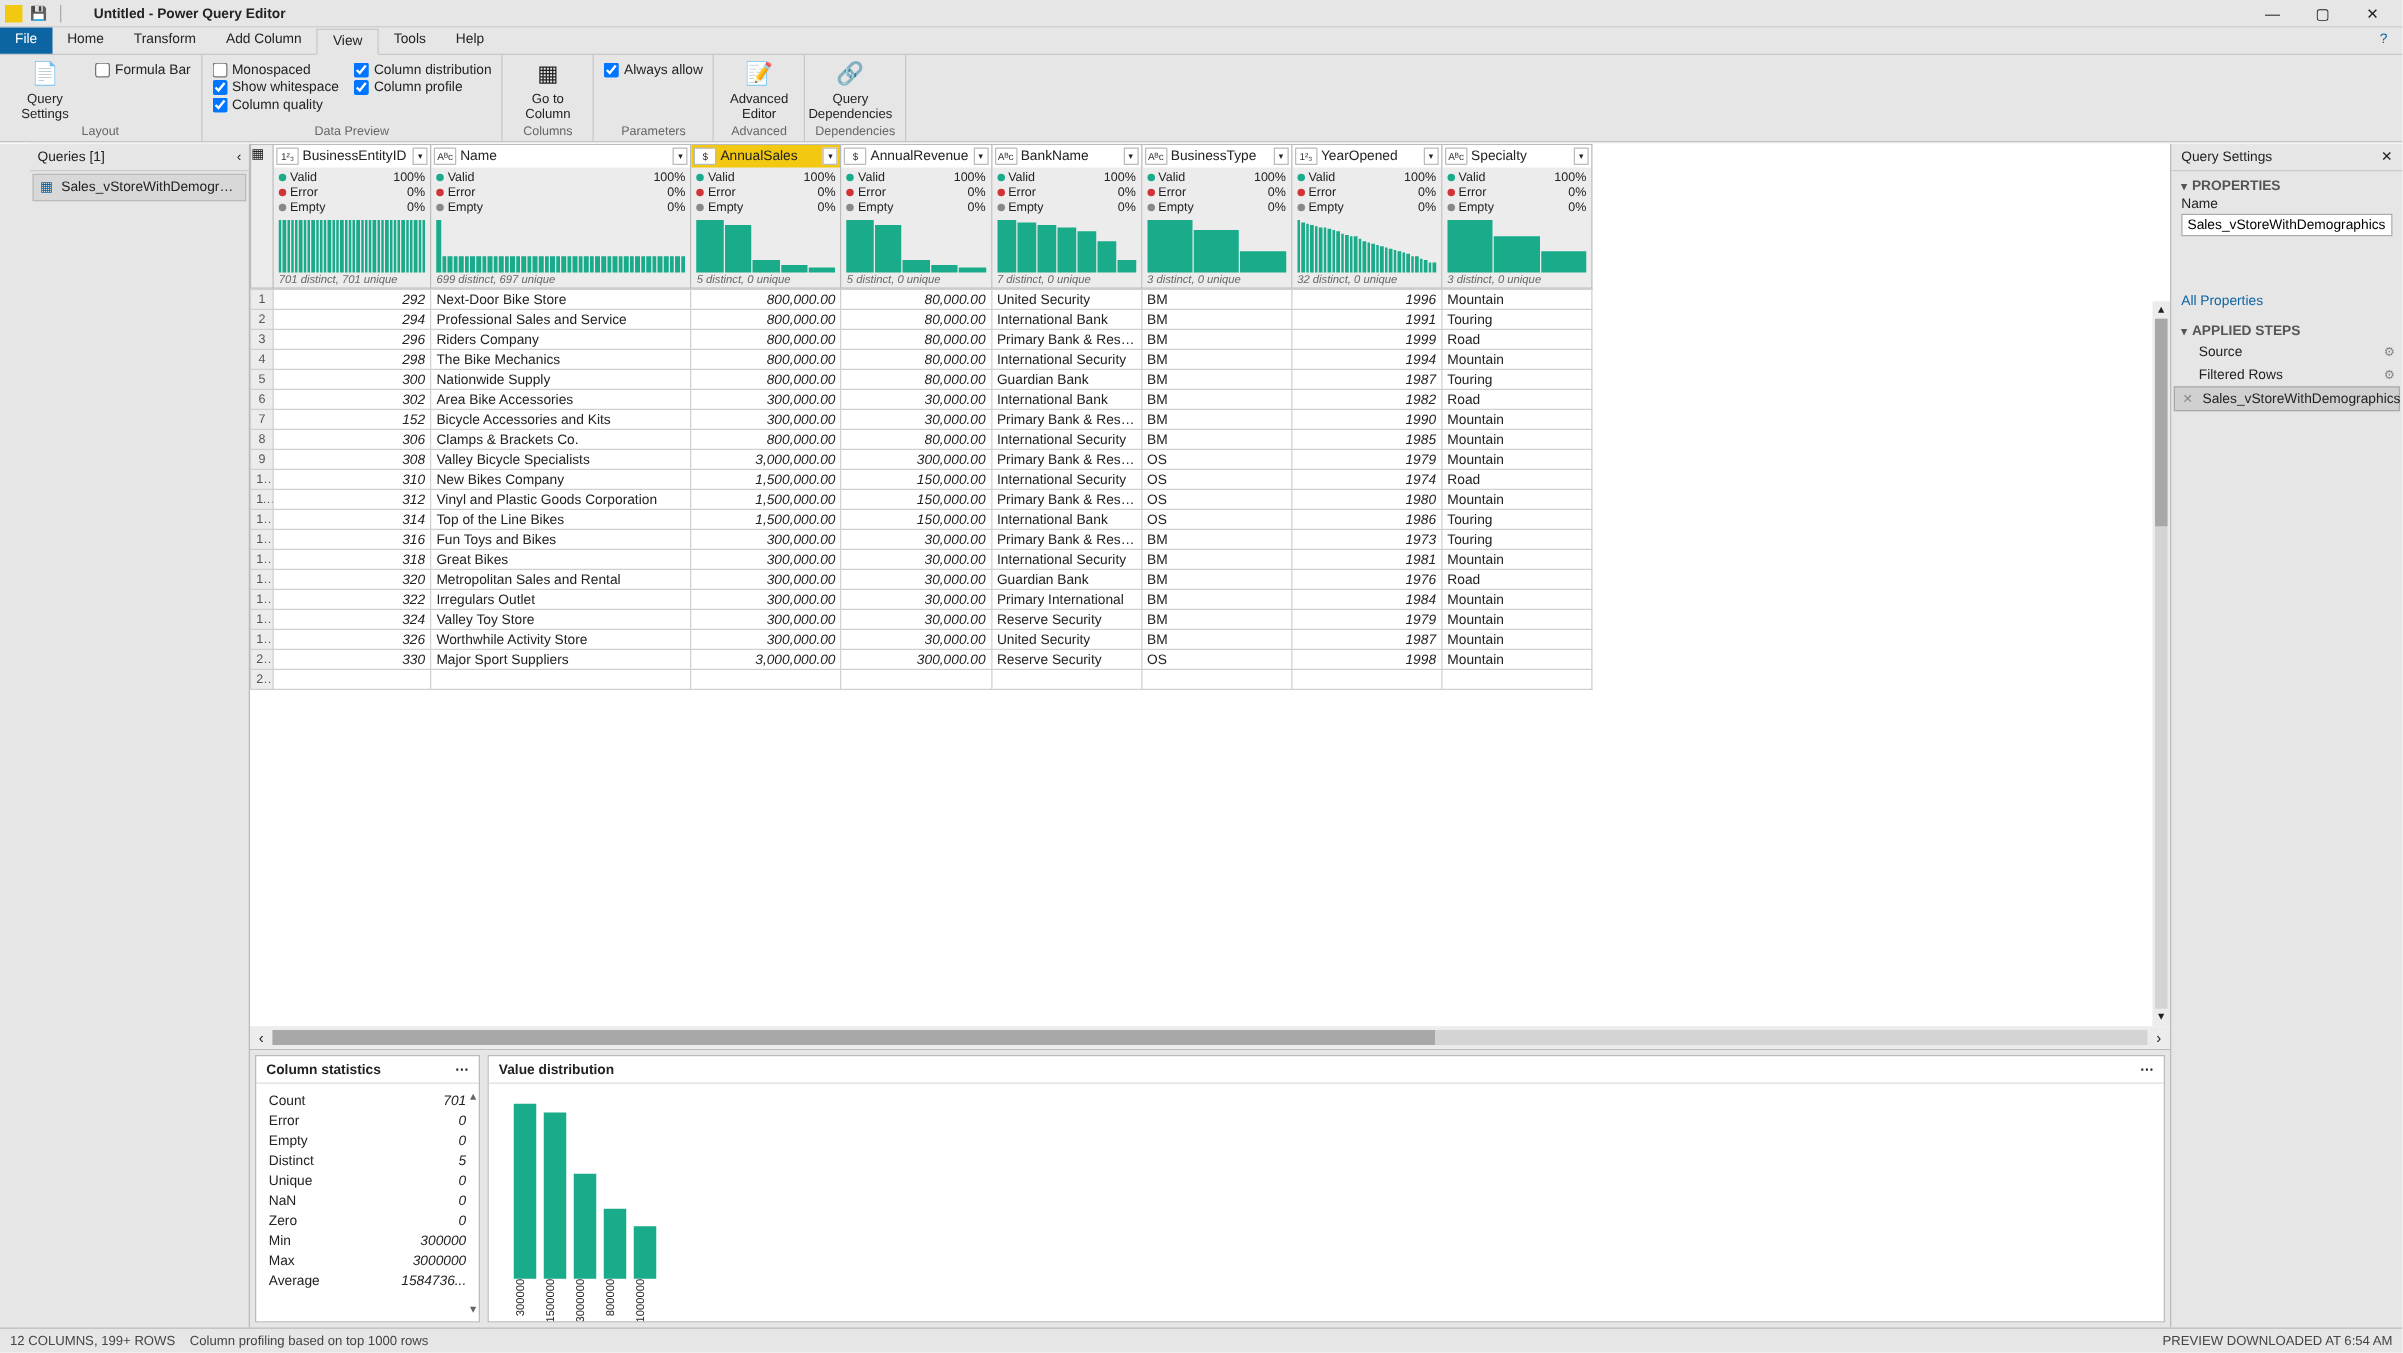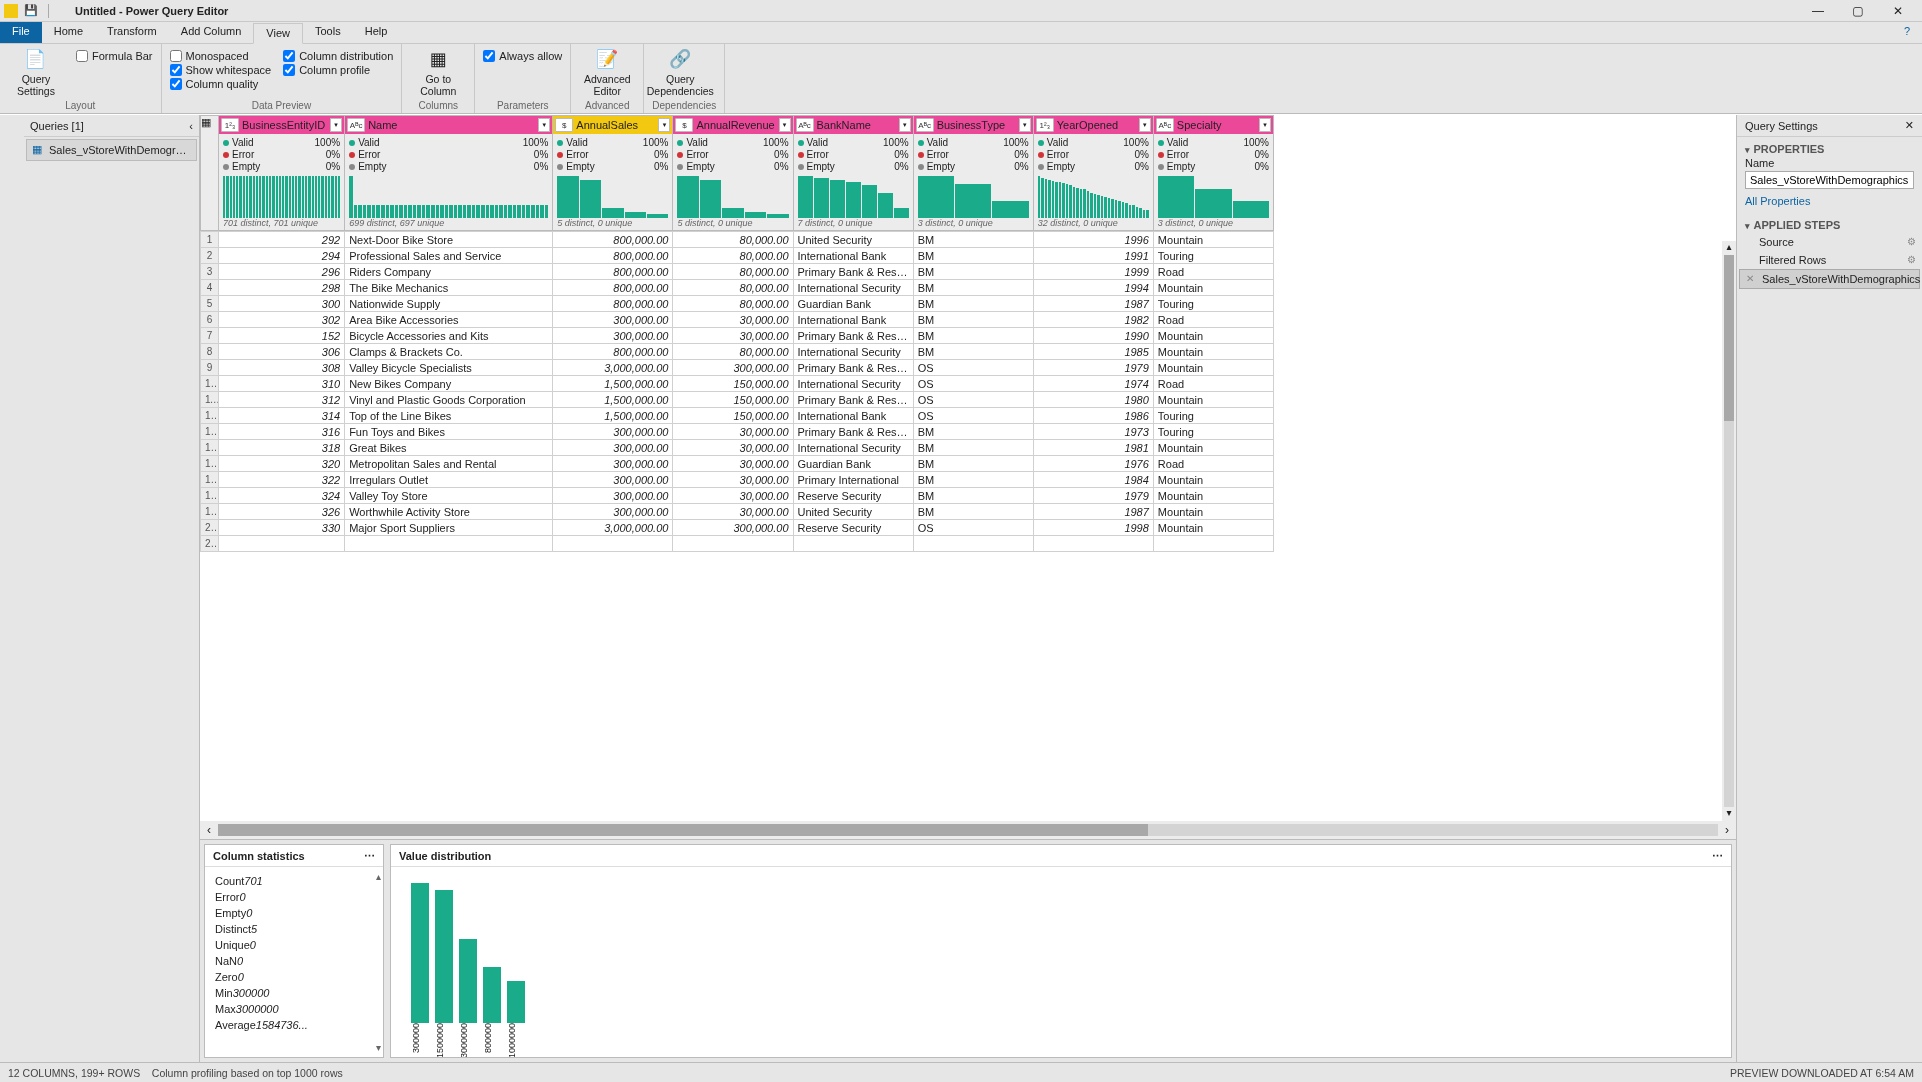--- a/index.html
+++ b/index.html
@@ -38,21 +38,21 @@
 .queries-item { padding:4px 6px 4px 22px; background:#d8d8d8; border:1px solid #bbb; margin:2px; position:relative; font-size:11px; overflow:hidden; text-overflow:ellipsis; white-space:nowrap;}
 .queries-item::before { content:"▦"; position:absolute; left:5px; top:3px; color:#0c64a3; font-size:11px;}
 
 .center { flex:1; display:flex; flex-direction:column; min-width:0; background:#f4f4f4;}
 .grid-wrap { flex:1; overflow:hidden; display:flex; flex-direction:column; border-bottom:1px solid #bbb; background:#fff; position:relative;}
 .grid-scroll { overflow:hidden; position:relative; flex:1;}
 
 table.hdr { table-layout:fixed; border-collapse:collapse; width:1074px;}
 table.hdr th { border:1px solid #bbb; background:#ececec; padding:0; overflow:hidden; font-weight:normal; text-align:left; vertical-align:top;}
 th.rownumh{width:18px;background:#ececec;}
-.colhead { height:18px; display:flex; align-items:center; padding:0 2px; gap:3px; background:#ec4899;}
+.colhead { height:18px; display:flex; align-items:center; padding:0 2px; gap:3px; background:#ffffff;}
 .colhead.sel { background:#f2c811; }
 .colhead .typebox { width:18px;height:14px;border:1px solid #bbb;background:#fff;display:flex;align-items:center;justify-content:center;font-size:8px;color:#333;border-radius:1px;}
 .colhead .nametxt { flex:1; overflow:hidden; text-overflow:ellipsis; white-space:nowrap; font-size:11px;}
 .colhead .dd { width:12px;height:14px;border:1px solid #bbb;background:#fff;display:flex;align-items:center;justify-content:center;font-size:7px;}
 .quality { padding:3px 4px 2px 4px; font-size:10px; display:flex;flex-direction:column;gap:1px;}
 .qrow { display:flex; justify-content:space-between;gap:16px;}
 .dot { display:inline-block;width:6px;height:6px;border-radius:50%;margin-right:3px;vertical-align:middle;}
 .dot.g{background:#1aab8a;} .dot.r{background:#d13438;} .dot.k{background:#888;}
 .dist { height:44px; display:flex; align-items:flex-end; gap:1px; padding:0 4px 0 4px; }
 .dist .bar { flex:1; background:#1aab8a; min-width:2px;}
@@ -71,37 +71,37 @@
 .vsb { position:absolute; right:0; top:126px; bottom:0; width:14px; background:#ececec; display:flex; flex-direction:column; align-items:center;}
 .vsb .arrow{height:14px;font-size:10px;}
 .vsb .track{flex:1;width:10px;background:#d4d4d4;margin:0 2px;position:relative;}
 .vsb .thumb{position:absolute;top:0;height:30%;width:100%;background:#a8a8a8;}
 
 
 .bottom { height:222px; display:flex; gap:6px; padding:4px; background:#e6e6e6;}
 .panel { background:#fff; border:1px solid #bbb; display:flex; flex-direction:column;}
 .panel .phdr { height:22px; display:flex; align-items:center; justify-content:space-between; padding:0 8px; font-weight:600; font-size:11px; border-bottom:1px solid #ddd;}
 .panel .pbody { flex:1; overflow:hidden; padding:6px 10px;}
-.statsrow { display:flex; font-size:11px; padding:2px 0;}
+.statsrow { display:flex; justify-content:space-between; font-size:11px; padding:2px 0;}
 .statsrow .v { font-style:italic;}
 .stats-scroll-arrow{position:absolute;right:2px;font-size:10px;color:#666;}
 
 .valdist-chart { height:150px; display:flex; align-items:flex-end; gap:6px; padding:6px 4px 0 10px;}
 .valdist-chart .vb { width:18px; background:#1aab8a; display:flex; flex-direction:column; align-items:center;}
 .valdist-labels { display:flex; gap:6px; padding-left:10px;}
 .valdist-labels span { width:18px; writing-mode:vertical-rl; transform:rotate(180deg); font-size:9px; text-align:right;}
 
 
 .settings-pane { width:186px; background:#e6e6e6; border-left:1px solid #bbb; display:flex; flex-direction:column; font-size:11px;}
 .settings-pane .shdr { height:22px; display:flex; align-items:center; justify-content:space-between; padding:0 8px; border-bottom:1px solid #ccc;}
 .sect-title { font-weight:600; padding:6px 8px 2px 8px; color:#555;}
 .prop-label { padding:0 8px 2px 8px;}
 .prop-input { margin:0 8px 4px 8px; }
 .prop-input input { width:100%; border:1px solid #aaa; padding:2px 4px; font-size:11px; background:#fff;}
-.linkish { color:#0c64a3; padding:2px 8px 6px 8px; cursor:default;}
+.linkish { color:#0c64a3; padding:2px 8px 6px 8px; cursor:default;margin-top:40px;}
 .step { padding:3px 8px 3px 22px; position:relative;}
 .step.sel { background:#d0d0d0; border:1px solid #aaa; margin:0 2px;}
 .step .gearpos { position:absolute; right:6px; top:3px; color:#888; font-size:10px;}
 .step .xpos { position:absolute; left:6px; top:3px; color:#888; font-size:10px;}
 .collapse-tri { font-size:9px; margin-right:4px;}
 
 
 .statusbar { height:20px; background:#e6e6e6; border-top:1px solid #bbb; display:flex; align-items:center; padding:0 8px; font-size:10.5px; color:#444; justify-content:space-between;}
 </style>
 </head>

